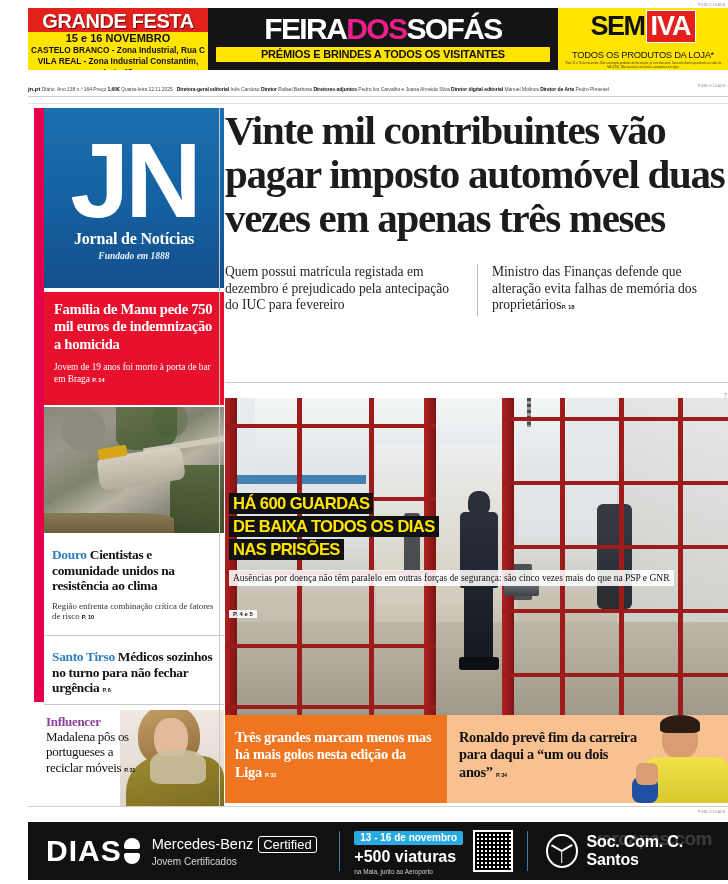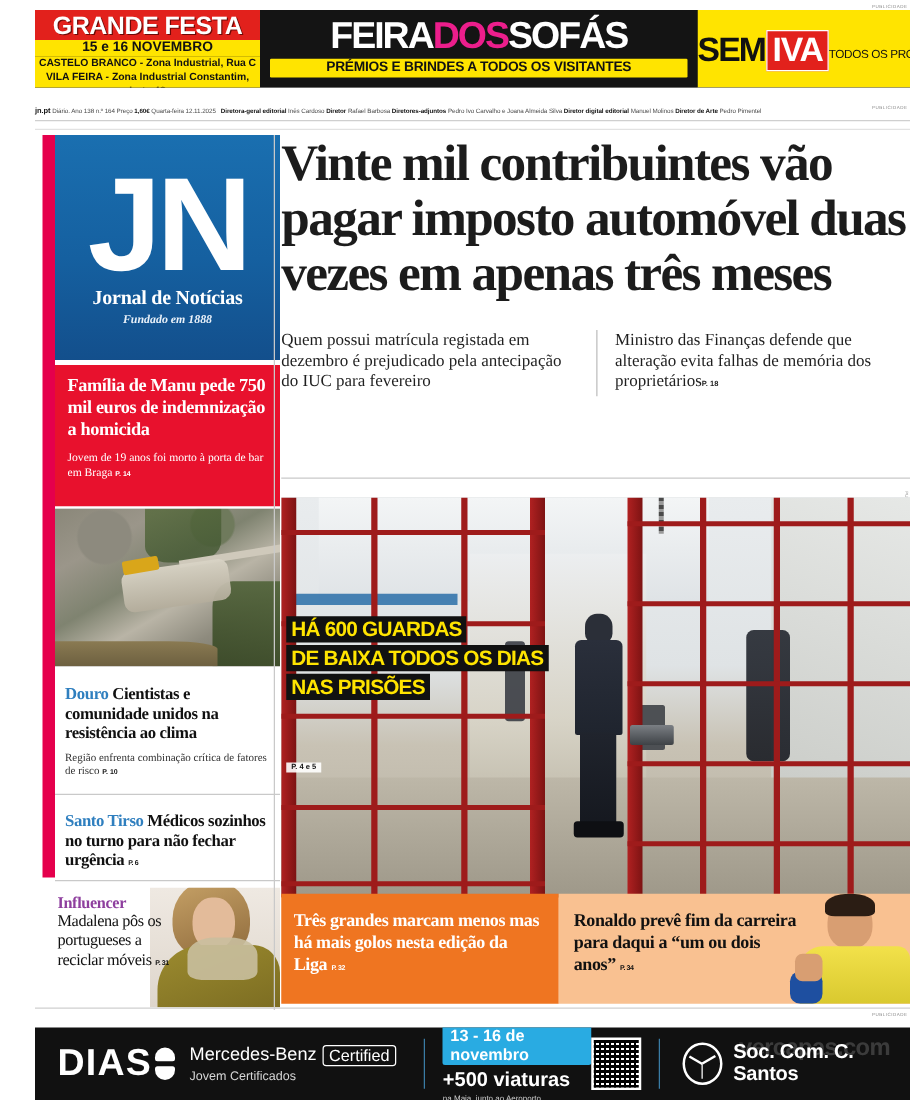--- a/index.html
+++ b/index.html
@@ -65,22 +65,22 @@
   .fds .w{color:#fff;}
   .fds .p{color:#ec1e8c;}
   .premios{
     margin:2px 8px 3px 8px;background:#ffe400;color:#111;
     font-weight:bold;font-size:11px;letter-spacing:-.2px;
     text-align:center;line-height:15px;border-radius:1px;
   }
   .ad-right{
     width:170px;height:100%;background:#ffe400;
     font-family:"Liberation Sans",sans-serif;
-    display:flex;flex-direction:row;align-items:center;
-    justify-content:flex-start;
+    display:flex;flex-direction:column;align-items:center;
+    justify-content:center;
   }
   .semiva{display:flex;align-items:center;margin-top:2px;}
   .semiva .sem{color:#111;font-weight:bold;font-size:27px;letter-spacing:-1.5px;}
   .semiva .iva{
     background:#e2211c;color:#fff;font-weight:bold;font-size:27px;
     letter-spacing:-1px;padding:0 4px;border:1.5px solid #fff;margin-left:1px;
   }
   .todos{
     color:#111;font-weight:normal;font-size:9.4px;letter-spacing:-.3px;
     margin-top:6px;white-space:nowrap;
@@ -416,21 +416,21 @@
   .mb{margin-left:12px;}
   .mb-top{display:flex;align-items:center;font-size:14.5px;}
   .mb-cert{
     margin-left:5px;border:1px solid #fff;border-radius:3px;padding:0 4px;
     font-size:13px;
   }
   .mb-sub{font-size:10px;color:#d6d6d6;margin-top:3px;}
   .divider{width:1px;height:40px;background:#3a7ca5;margin:0 14px;}
   .promo{width:128px;}
   .promo-date{
-    background:#29abe2;color:#fff;font-size:13px;font-weight:bold;
+    background:#29abe2;color:#fff;font-size:10px;font-weight:bold;
     display:inline-block;padding:1.5px 6px;border-radius:2px;
   }
   .promo-big{font-size:16px;font-weight:bold;margin-top:3px;}
   .promo-small{font-size:6.4px;color:#cfcfcf;margin-top:2px;}
   .qr{
     width:42px;height:42px;background:#fff;padding:2px;box-sizing:border-box;
   }
   .qr-inner{
     width:100%;height:100%;
     background-image:
@@ -467,21 +467,21 @@
   <div class="topad">
 
     <div class="ad-left">
       <div class="gf-red">GRANDE FESTA</div>
       <div class="gf-yellow">15 e 16 NOVEMBRO</div>
       <div class="gf-lines">
         <div>
           <span class="city">CASTELO BRANCO</span><span> - Zona Industrial, Rua C</span>
         </div>
         <div>
-          <span class="city">VILA FEIRA</span><span> - Zona Industrial Constantim, Lote 48</span>
+          <span class="city">VILA REAL</span><span> - Zona Industrial Constantim, Lote 48</span>
         </div>
       </div>
     </div>
 
     <div class="ad-mid">
       <div class="fds">
         <span class="w">FEIRA</span><span class="p">DOS</span><span class="w">SOFÁS</span>
       </div>
       <div class="premios">PRÉMIOS E BRINDES A TODOS OS VISITANTES</div>
     </div>
@@ -626,20 +626,21 @@
         <div class="bar-h" style="top:86%;"></div>
       </div>
       <div class="lock"></div>
     </div>
 
     <div class="pr-head">
       <span>HÁ 600 GUARDAS</span><br>
       <span>DE BAIXA TODOS OS DIAS</span><br>
       <span>NAS PRISÕES</span>
     </div>
+    <div class="pr-sub">Ausências por doença não têm paralelo em outras forças de segurança: são cinco vezes mais do que na PSP e GNR</div>
     <div class="pr-pg">P. 4 e 5</div>
   </div>
 
   <div class="sports">
     <div class="sp-orange">
       <h3><span>Três grandes marcam menos mas há mais golos nesta edição da Liga</span> <span class="pg">P. 32</span></h3>
     </div>
     <div class="sp-peach">
       <h3><span>Ronaldo prevê fim da carreira para daqui a “um ou dois anos”</span> <span class="pg">P. 34</span></h3>
       <div class="ronaldo">

